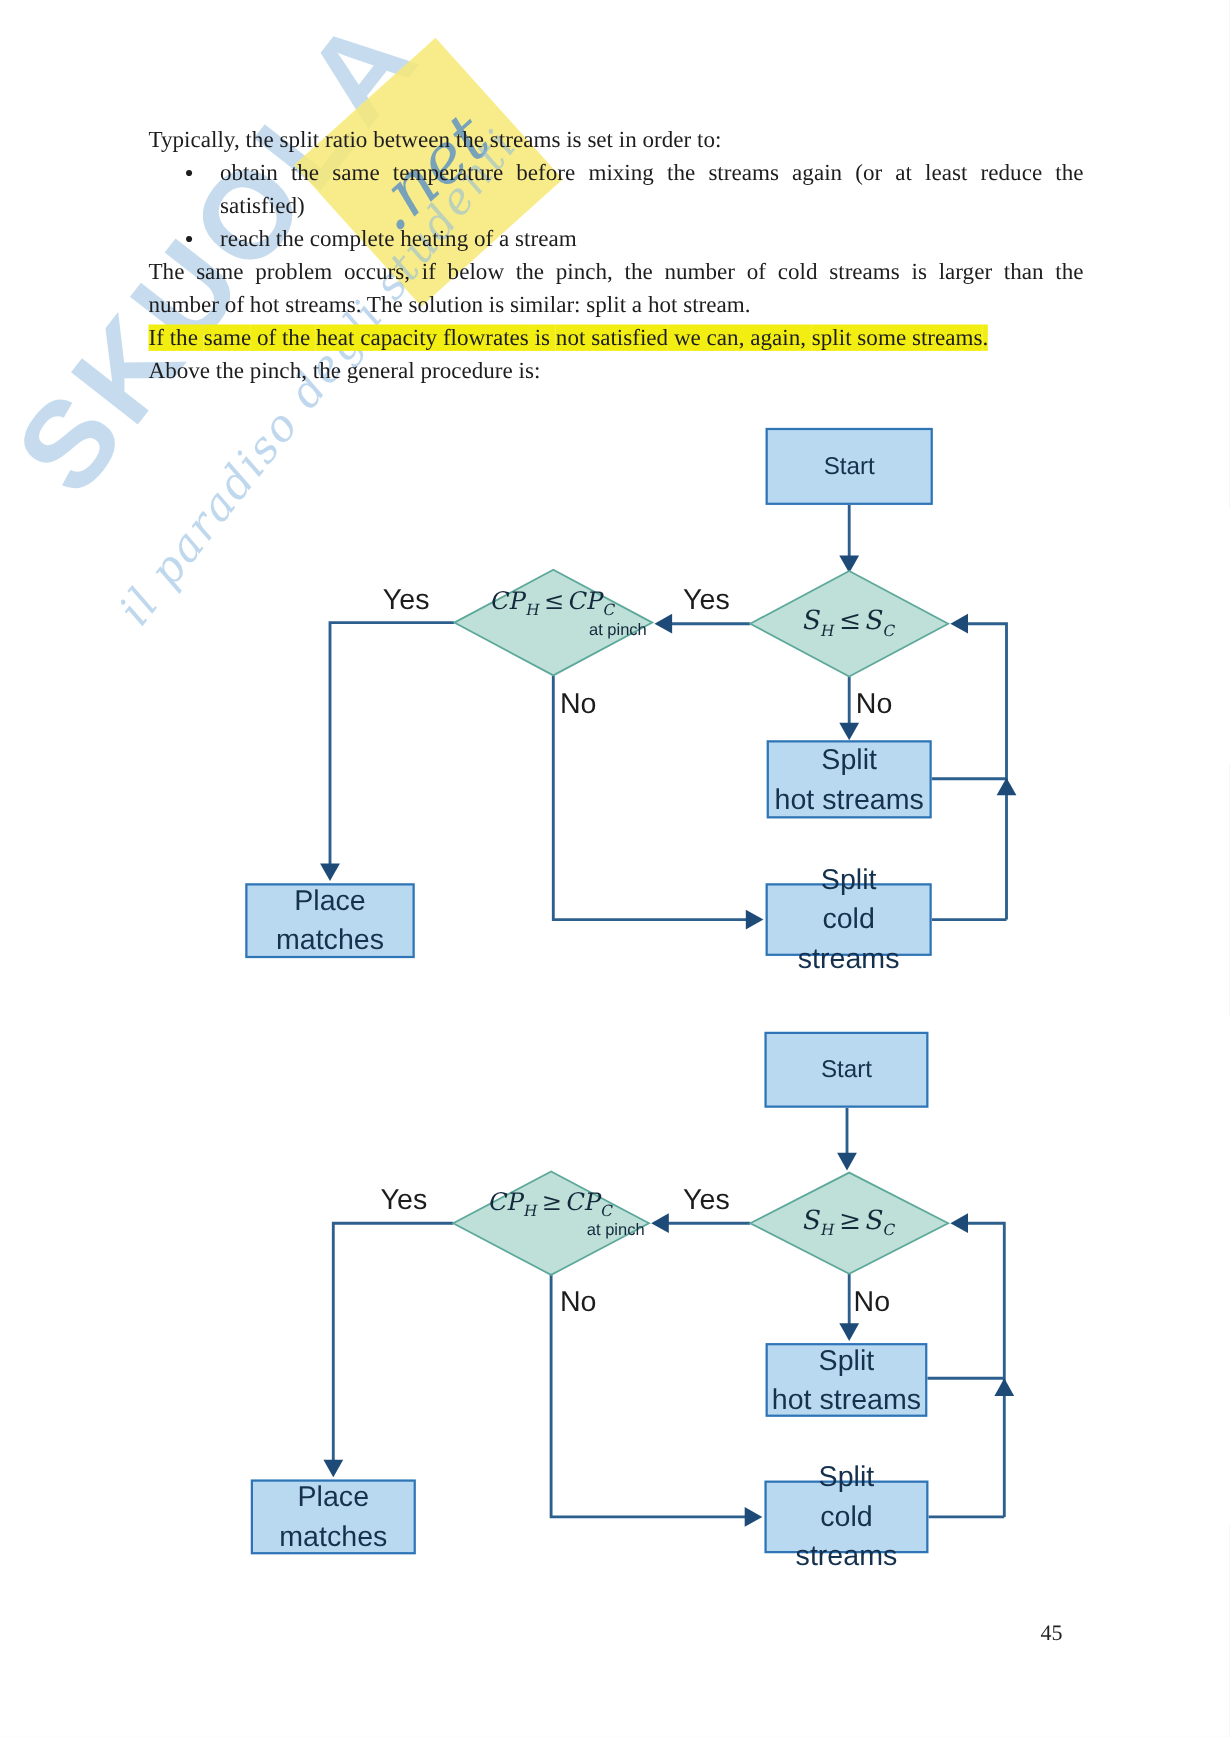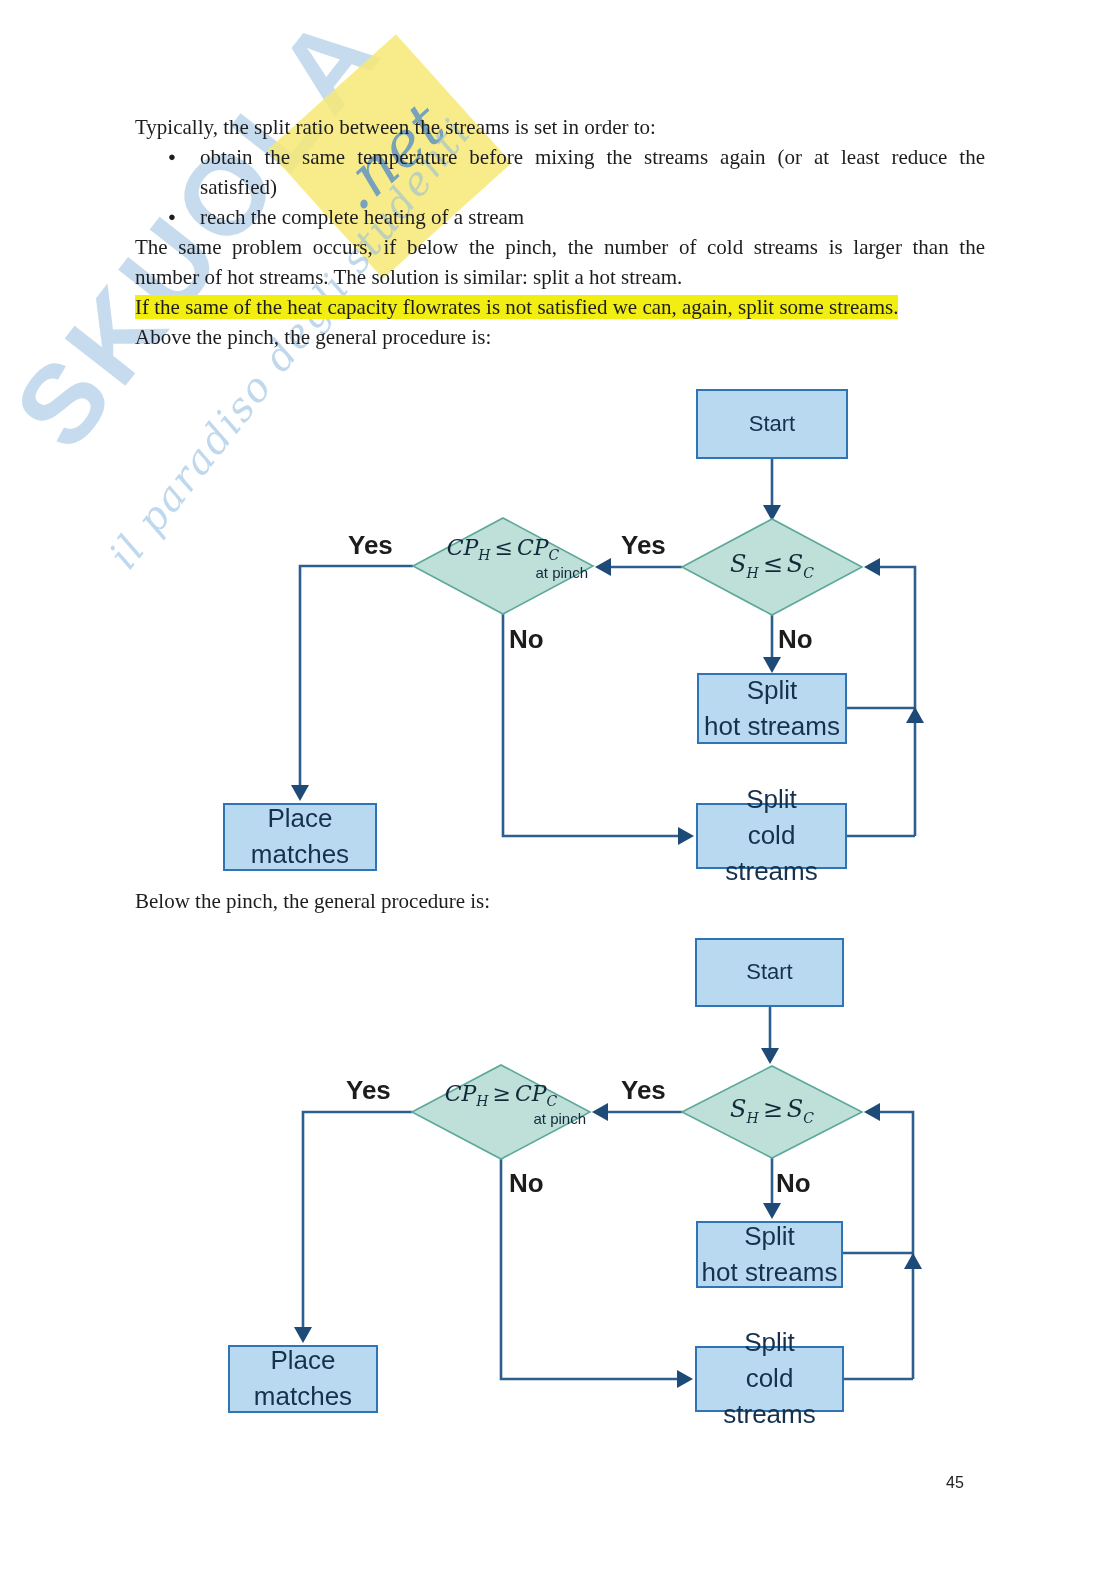--- a/index.html
+++ b/index.html
@@ -31,37 +31,37 @@
   
   .doc{position:absolute;left:135px;top:112px;width:850px;z-index:2;font-size:21px;line-height:30px;}
   .doc .ln{position:relative;min-height:30px;}
   .doc .j{text-align:justify;text-align-last:justify;}
   .doc .bullet-ln{padding-left:65px;}
   .doc .bullet-dot{position:absolute;left:33px;top:0;font-size:13px;}
   .doc .cont{padding-left:65px;}
   .doc b{font-weight:normal;}
   .doc .hl span, .doc .hl b{background:var(--highlight);}
   .caption{position:absolute;left:135px;top:886px;z-index:2;font-size:21px;line-height:30px;}
-  .pageno{position:absolute;left:946px;top:1474px;z-index:2;font-size:16px;
-    font-family:Liberation Sans, sans-serif;color:#222;}
+  .pageno{position:absolute;left:946px;top:1474px;z-index:2;font-size:20px;
+    font-family:Liberation Serif, serif;color:#222;}
   
   svg.fc{position:absolute;left:0;top:0;z-index:1;}
   .fc-line{stroke:var(--line);stroke-width:2.6;fill:none;}
   .fc-arrow{fill:var(--arrow);stroke:none;}
   .fc-diamond{fill:var(--diamond-fill);stroke:var(--diamond-border);stroke-width:1.6;}
   .fc-box{
     position:absolute;z-index:2;box-sizing:border-box;
     background:var(--box-fill);border:2px solid var(--box-border);
     color:var(--node-text);
     font-family:"Liberation Sans",sans-serif;font-size:26px;font-weight:500;line-height:1.38;
     display:flex;flex-direction:column;align-items:center;justify-content:center;text-align:center;
   }
   .fc-lab{
     position:absolute;z-index:2;font-family:"Liberation Sans",sans-serif;
-    font-size:26px;font-weight:700;color:#1c1c1c;
+    font-size:26px;font-weight:400;color:#1c1c1c;
   }
   .fc-math{
     position:absolute;z-index:2;text-align:center;color:#14283c;
     font-family:"DejaVu Serif",serif;
   }
   .fc-math .mrow{font-size:24px;font-style:italic;}
   .fc-math .mrow.small{font-size:22px;}
   .fc-math sub{font-size:14px;font-style:italic;}
   .fc-math .op{font-style:normal;padding:0 4px;}
   .fc-math .note{font-family:"Liberation Sans",sans-serif;font-size:15px;font-style:normal;
@@ -88,21 +88,20 @@
     <div class="ln cont"><span>satisfied)</span></div>
     <div class="ln bullet-ln">
       <span class="bullet-dot">●</span><span><span>reach the </span><b>complete heating</b><span> of a stream</span></span>
     </div>
     <div class="ln j"><span>The same problem occurs, if below the pinch, the number of cold streams is larger than the</span></div>
     <div class="ln"><span>number of hot streams. The solution is similar: </span><b>split a hot stream</b><span>.</span></div>
     <div class="ln hl"><span>If the </span><b>same</b><span> of the </span><b>heat capacity flowrates</b><span> is </span><b>not satisfied</b><span> we can, again, </span><b>split some streams</b><span>.</span></div>
     <div class="ln"><span>Above the pinch, the general procedure is:</span></div>
   </div>
 
-  <div class="caption">Below the pinch, the general procedure is:</div>
   <div class="pageno">45</div>
 
   <svg class="fc" width="1118" height="1579" viewBox="0 0 1118 1579">
 
     <path class="fc-line" d="M772 459 V509"></path>
     <path class="fc-line" d="M682 567 H603"></path>
     <path class="fc-line" d="M915 836 V567 H872"></path>
     <path class="fc-line" d="M847 708 H915"></path>
     <path class="fc-line" d="M847 836 H915"></path>
     <path class="fc-line" d="M772 615 V662"></path>

